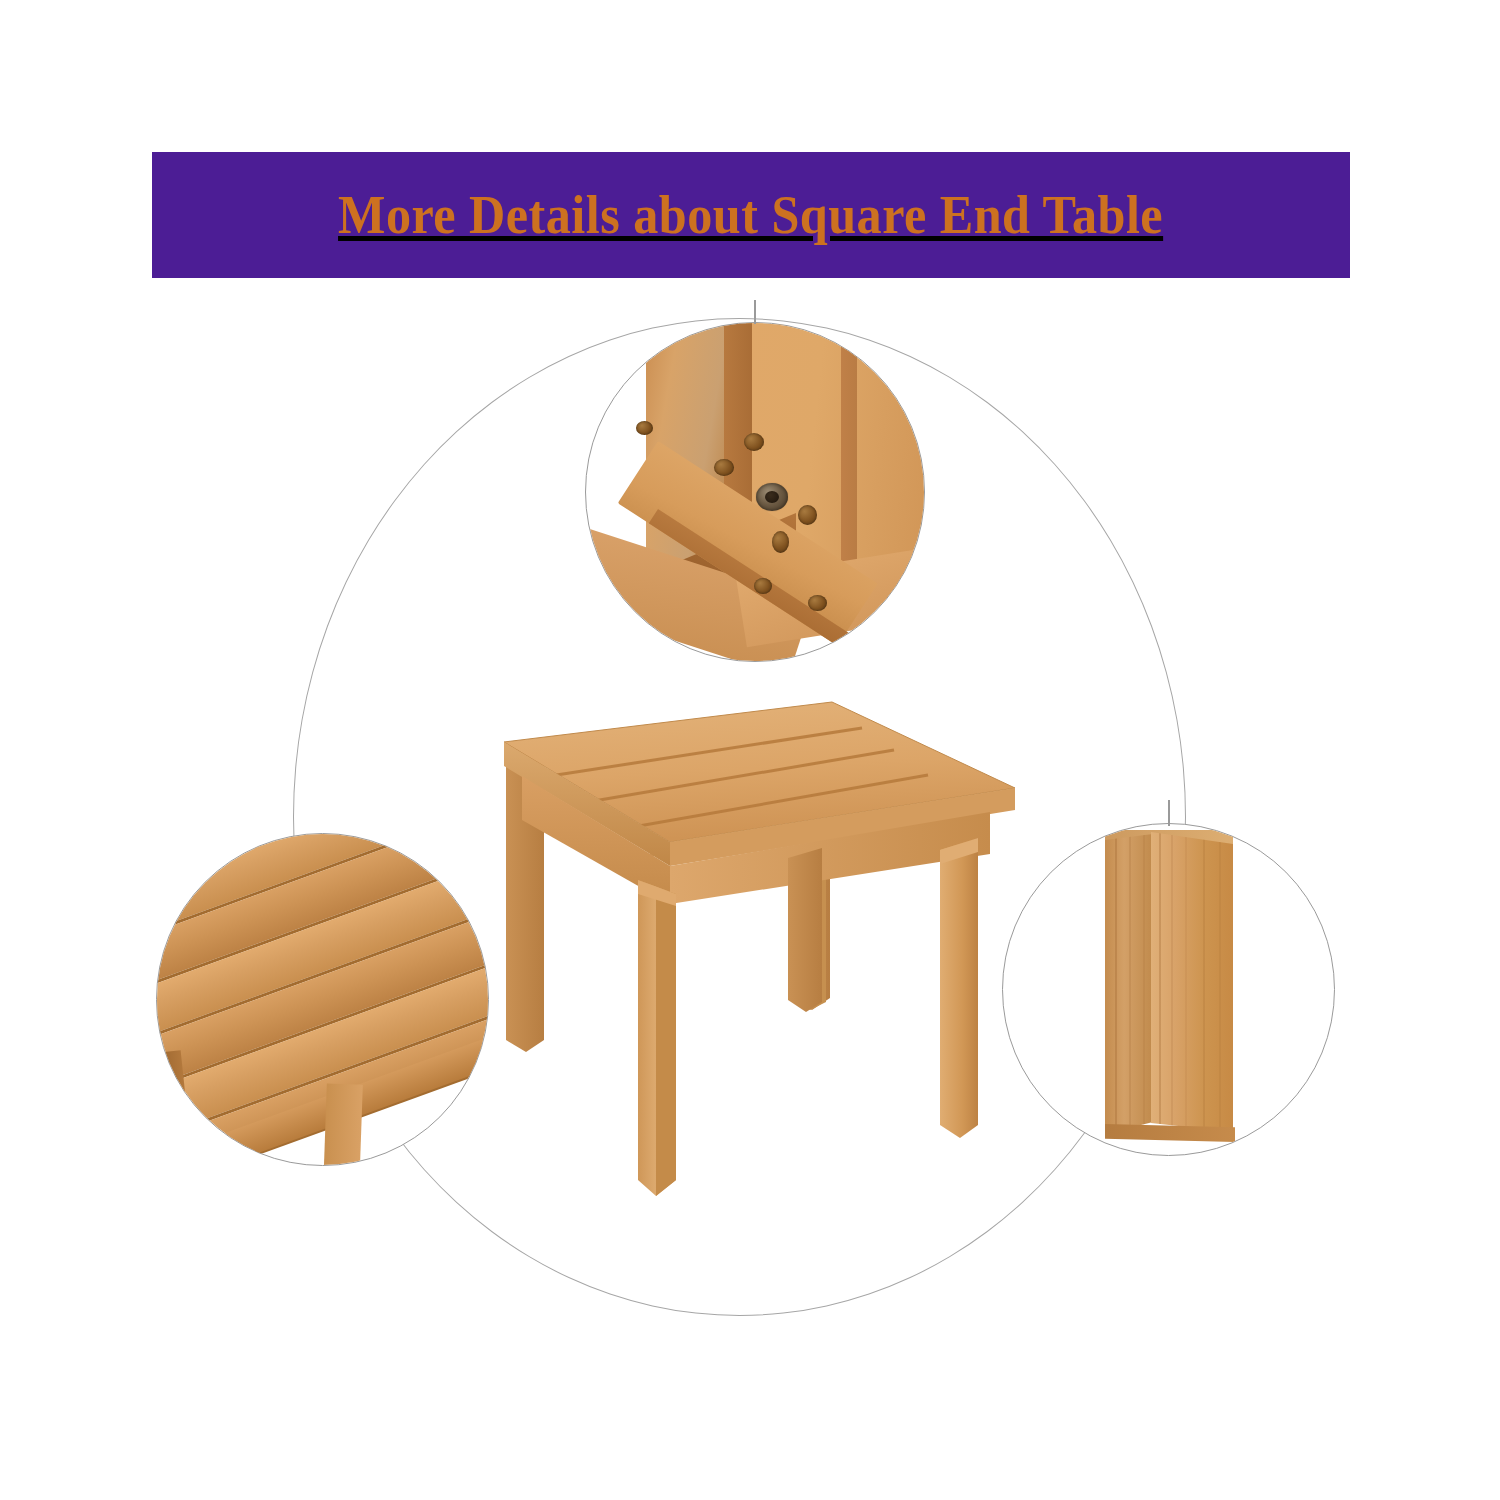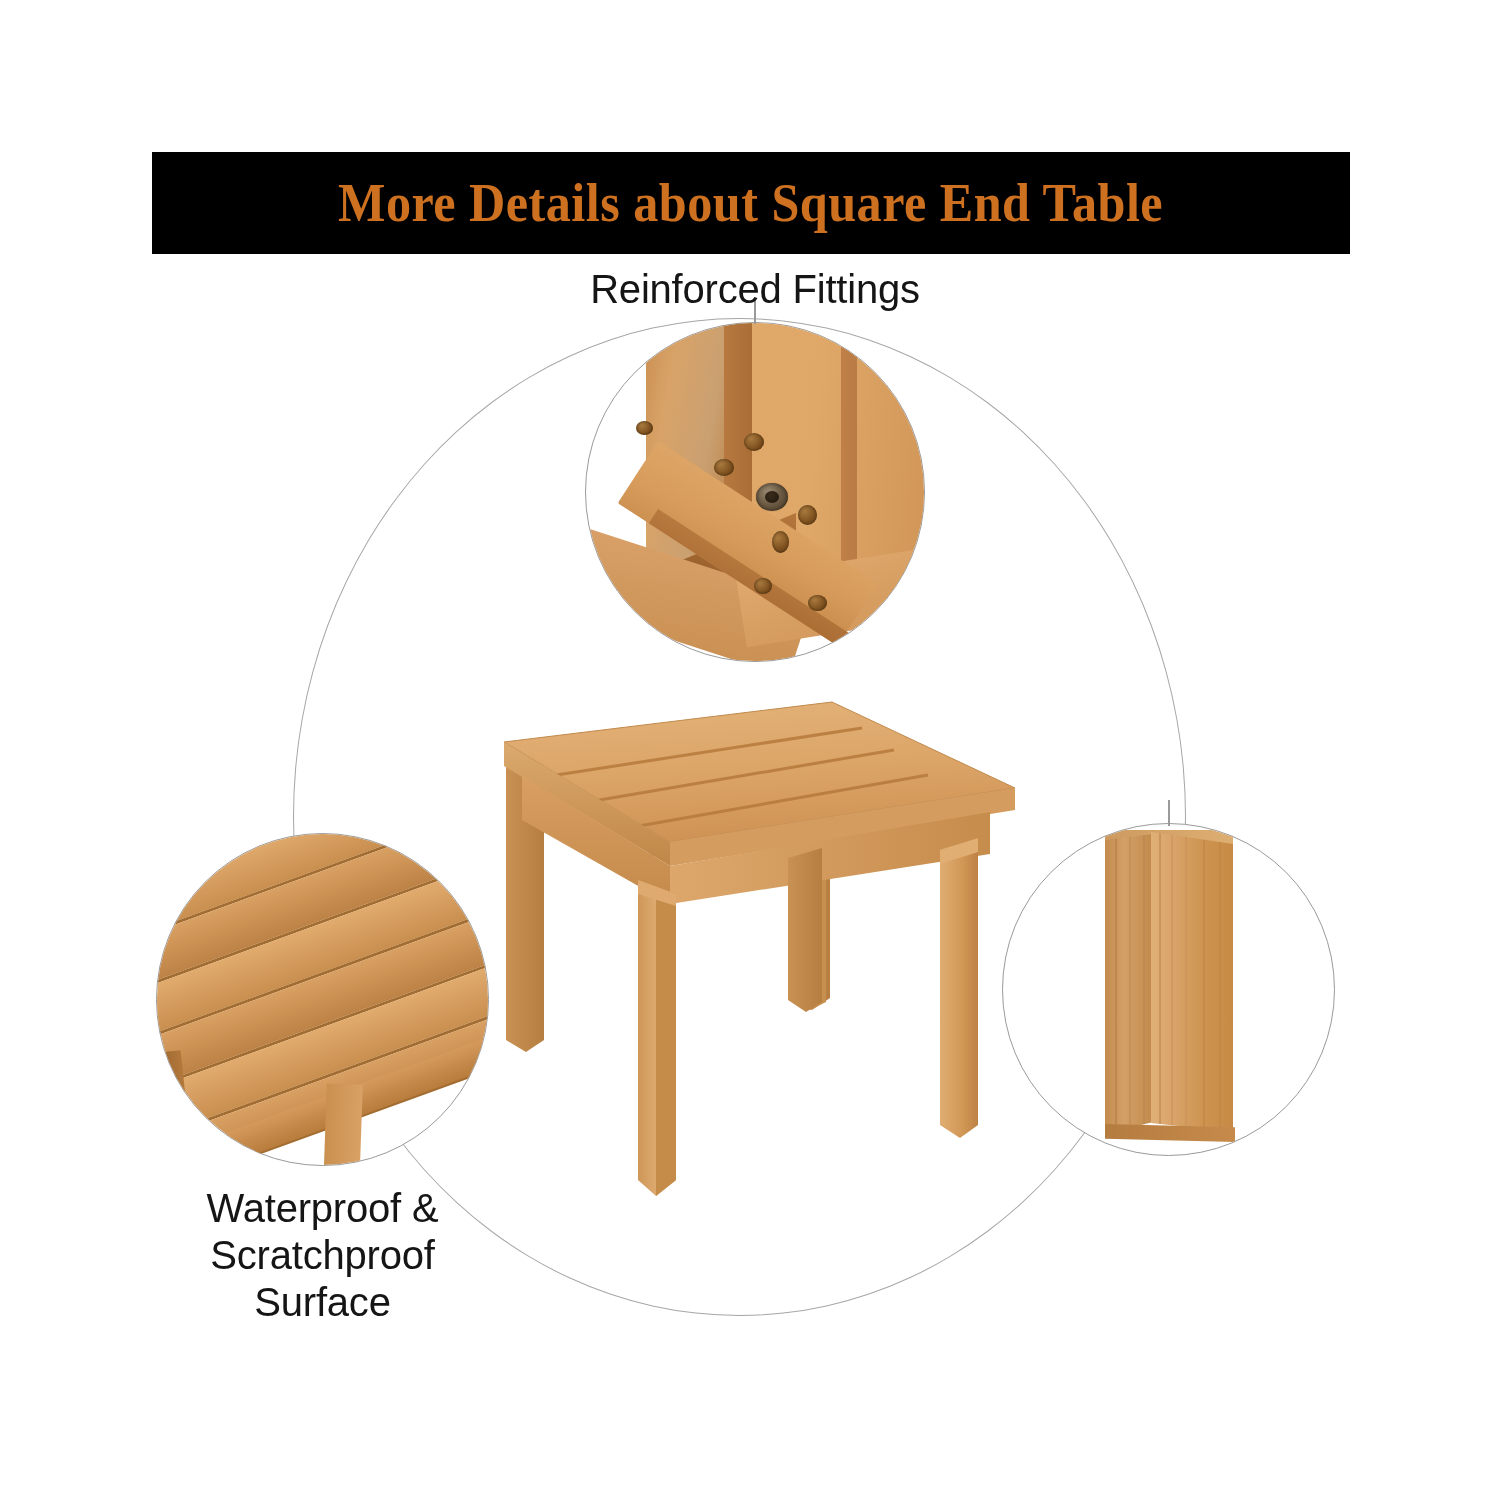--- a/index.html
+++ b/index.html
@@ -21,22 +21,22 @@
     height: 1500px;
     background: #ffffff;
   }
 
   
   #title-banner {
     position: absolute;
     left: 152px;
     top: 152px;
     width: 1198px;
-    height: 102px;
-    background: #000000;
+    height: 126px;
+    background: #4c1d95;
     display: flex;
     align-items: center;
     justify-content: center;
     text-decoration: underline;
   }
   #title-text {
     font-family: "Liberation Serif", "DejaVu Serif", serif;
     font-weight: bold;
     font-size: 54px;
     line-height: 1;
@@ -432,18 +432,14 @@
       </div>
       <div style="position:absolute;left:102px;top:300px;width:130px;height:18px;
                   background:linear-gradient(90deg,#b57c40,#c68b4b);
                   clip-path:polygon(0 0,100% 18%,100% 100%,0 82%);"></div>
     </div>
   </div>
 
   <div class="connector" style="left:754px; top:300px; width:1.6px; height:24px;"></div>
   <div class="connector" style="left:1168px;top:800px; width:1.6px; height:26px;"></div>
 
-  <div id="label-top" class="callout-label">Reinforced Fittings</div>
-  <div id="label-left" class="callout-label">Waterproof &amp;
-Scratchproof
-Surface</div>
 
 </div>
 
 </body></html>

